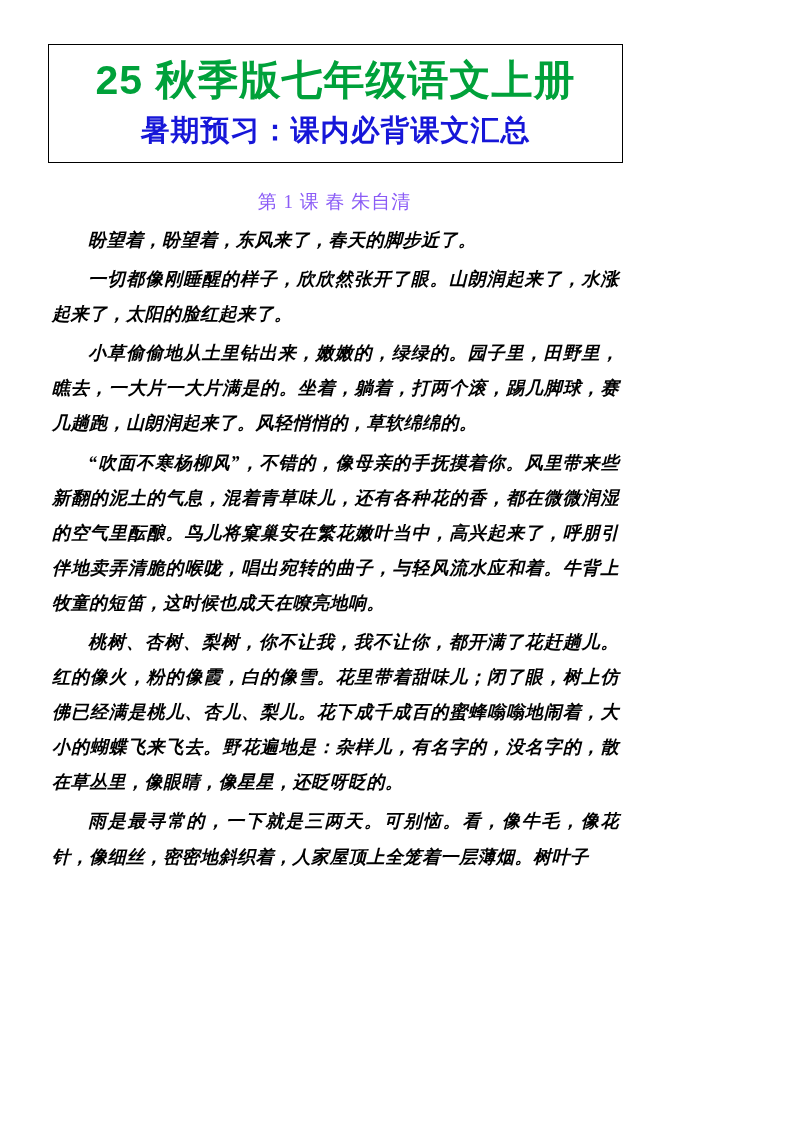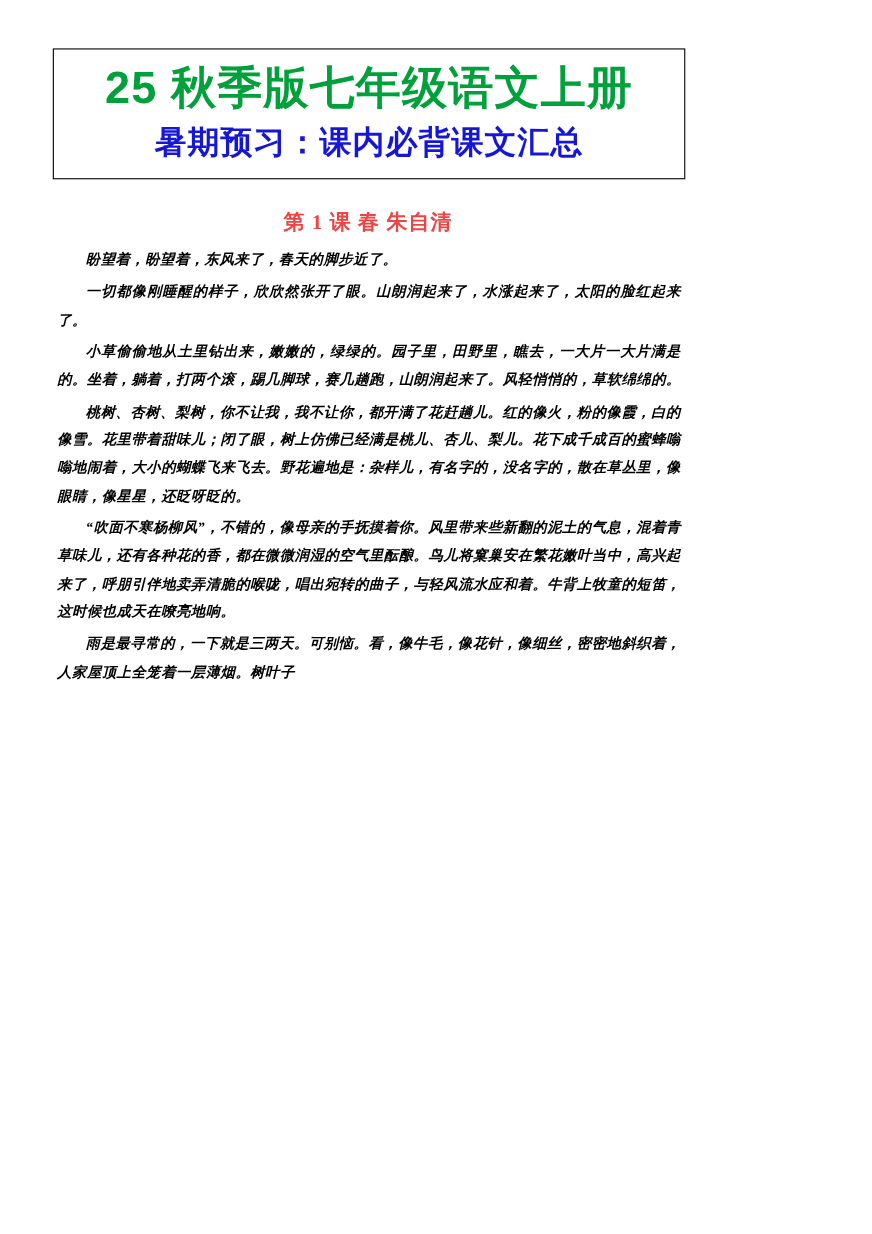--- a/index.html
+++ b/index.html
@@ -41,34 +41,34 @@
     font-family: "Liberation Sans", "DejaVu Sans", sans-serif;
     font-weight: bold;
     font-size: 29px;
     line-height: 1.3;
     color: #1616d8;
     margin-top: 6px;
     letter-spacing: 1px;
   }
   .lesson-head {
     text-align: center;
-    color: #ef4444;
+    color: #8b5cf6;
     font-family: "Liberation Serif", "DejaVu Serif", serif;
-    font-weight: bold;
+    font-weight: normal;
     font-size: 19px;
     margin-top: 26px;
     margin-bottom: 8px;
     letter-spacing: 1px;
   }
   .body-text {
     padding: 0 8px 0 10px;
   }
   .para {
     font-family: "Liberation Serif", "DejaVu Serif", serif;
-    font-size: 13px;
+    font-size: 18px;
     line-height: 1.95;
     text-align: justify;
     text-justify: inter-character;
     margin: 0 0 4px 0;
     text-indent: 2em;
     font-weight: bold;
     font-style: italic;
     letter-spacing: 0.5px;
   }
   .para:last-child {
@@ -84,18 +84,18 @@
     <div class="title-main">25 秋季版七年级语文上册</div>
     <div class="title-sub">暑期预习：课内必背课文汇总</div>
   </div>
 
   <div class="lesson-head">第 1 课 春   朱自清</div>
 
   <div class="body-text">
     <p class="para">盼望着，盼望着，东风来了，春天的脚步近了。</p>
     <p class="para">一切都像刚睡醒的样子，欣欣然张开了眼。山朗润起来了，水涨起来了，太阳的脸红起来了。</p>
     <p class="para">小草偷偷地从土里钻出来，嫩嫩的，绿绿的。园子里，田野里，瞧去，一大片一大片满是的。坐着，躺着，打两个滚，踢几脚球，赛几趟跑，山朗润起来了。风轻悄悄的，草软绵绵的。</p>
+    <p class="para">“吹面不寒杨柳风”，不错的，像母亲的手抚摸着你。风里带来些新翻的泥土的气息，混着青草味儿，还有各种花的香，都在微微润湿的空气里酝酿。鸟儿将窠巢安在繁花嫩叶当中，高兴起来了，呼朋引伴地卖弄清脆的喉咙，唱出宛转的曲子，与轻风流水应和着。牛背上牧童的短笛，这时候也成天在嘹亮地响。</p>
     <p class="para">桃树、杏树、梨树，你不让我，我不让你，都开满了花赶趟儿。红的像火，粉的像霞，白的像雪。花里带着甜味儿；闭了眼，树上仿佛已经满是桃儿、杏儿、梨儿。花下成千成百的蜜蜂嗡嗡地闹着，大小的蝴蝶飞来飞去。野花遍地是：杂样儿，有名字的，没名字的，散在草丛里，像眼睛，像星星，还眨呀眨的。</p>
-    <p class="para">“吹面不寒杨柳风”，不错的，像母亲的手抚摸着你。风里带来些新翻的泥土的气息，混着青草味儿，还有各种花的香，都在微微润湿的空气里酝酿。鸟儿将窠巢安在繁花嫩叶当中，高兴起来了，呼朋引伴地卖弄清脆的喉咙，唱出宛转的曲子，与轻风流水应和着。牛背上牧童的短笛，这时候也成天在嘹亮地响。</p>
     <p class="para">雨是最寻常的，一下就是三两天。可别恼。看，像牛毛，像花针，像细丝，密密地斜织着，人家屋顶上全笼着一层薄烟。树叶子</p>
   </div>
 
 </div>
 
 </body></html>

